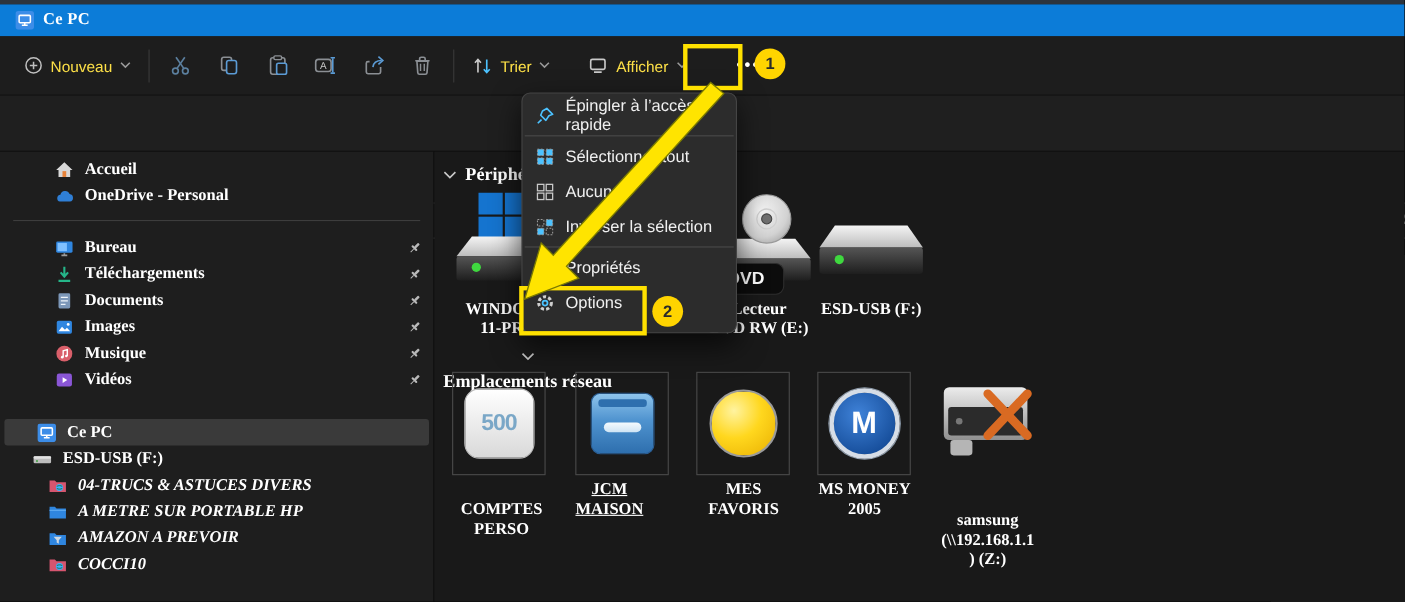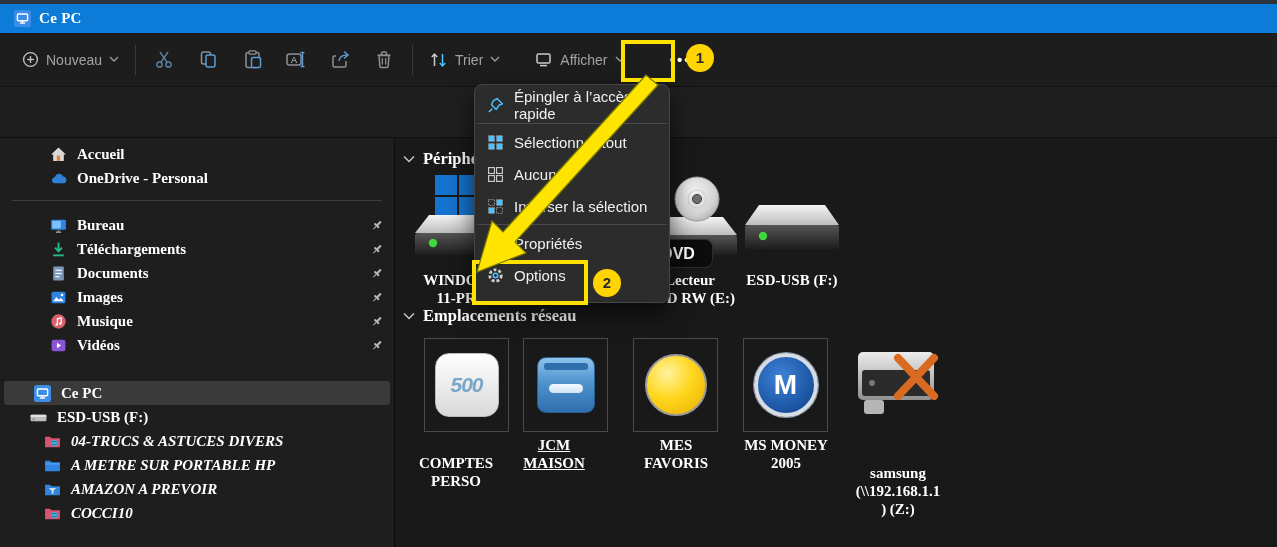--- a/index.html
+++ b/index.html
@@ -8,21 +8,21 @@
   .serif{font-family:"Liberation Serif",serif;font-weight:bold;}
 
   
   #topstrip{position:absolute;left:0;top:0;width:1277px;height:4px;background:#2d343d;}
   #titlebar{position:absolute;left:0;top:4px;width:1277px;height:29px;background:#0c7cd8;
             display:flex;align-items:center;padding-left:14px;box-sizing:border-box;gap:8px;}
   #titlebar .tb-title{font-size:15px;color:#fff;letter-spacing:.3px;}
 
   #toolbar{position:absolute;left:0;top:33px;width:1277px;height:54px;background:#1d1d1d;
            border-bottom:1px solid #101010;display:flex;align-items:center;box-sizing:border-box;}
-  .tbtn{display:flex;align-items:center;gap:7px;color:#a3a3a3;font-size:14px;padding:6px 10px;border-radius:4px;}
+  .tbtn{display:flex;align-items:center;gap:7px;color:#fde047;font-size:14px;padding:6px 10px;border-radius:4px;}
   .ibtn{width:44px;height:40px;display:flex;align-items:center;justify-content:center;}
   .vsep{width:1px;height:30px;background:#3a3a3a;margin:0 6px;}
   .dots{font-size:15px;color:#fff;letter-spacing:2px;font-weight:bold;}
 
   #navbar{position:absolute;left:0;top:87px;width:1277px;height:51px;background:#1f1f1f;
           border-bottom:1px solid #0e0e0e;box-sizing:border-box;}
   .nav-arrow{position:absolute;top:102px;color:#a9a9a9;font-size:18px;width:26px;text-align:center;}
   #addressbar{position:absolute;left:140px;top:97px;width:1107px;height:33px;border:1px solid #565656;
               border-radius:4px;box-sizing:border-box;display:flex;align-items:center;padding:0 10px;gap:8px;background:#1f1f1f;}
   #addressbar .crumb-sep{color:#9a9a9a;font-size:15px;}
@@ -436,28 +436,28 @@
 
     <div class="tile" style="left:342px;top:37px;">
       <svg width="110" height="92" viewBox="0 0 110 92">
         <polygon points="22,30 88,30 102,50 8,50" fill="url(#gt1)"></polygon>
         <rect x="8" y="50" width="94" height="24" rx="3" fill="url(#gf1)"></rect>
         <circle cx="26" cy="61" r="4.2" fill="#3fd83f"></circle>
       </svg>
       <div class="tlabel serif">ESD-USB (F:)</div>
     </div>
 
-    <div class="sechead serif" style="left:8px;top:168px;">
+    <div class="sechead serif" style="left:8px;top:182px;flex-direction:column;">
       <svg width="12" height="9" viewBox="0 0 12 9">
           <path d="M1 1.5l5 5 5-5" stroke="#c9c9c9" stroke-width="1.5" fill="none"></path>
         </svg>
       <span>Emplacements réseau</span>
     </div>
 
-    <div class="netbox" style="left:29px;top:200px;font-style:italic;">
+    <div class="netbox" style="left:16px;top:200px;">
       <div class="logo500">500</div>
     </div>
     <div class="netlabel serif" style="left:5px;top:298px;margin-top:18px;">COMPTES
 PERSO</div>
 
     <div class="netbox" style="left:128px;top:200px;">
       <div class="logodrawer"></div>
     </div>
     <div class="netlabel serif" style="left:103px;top:298px;text-decoration:underline;">JCM
 MAISON</div>

